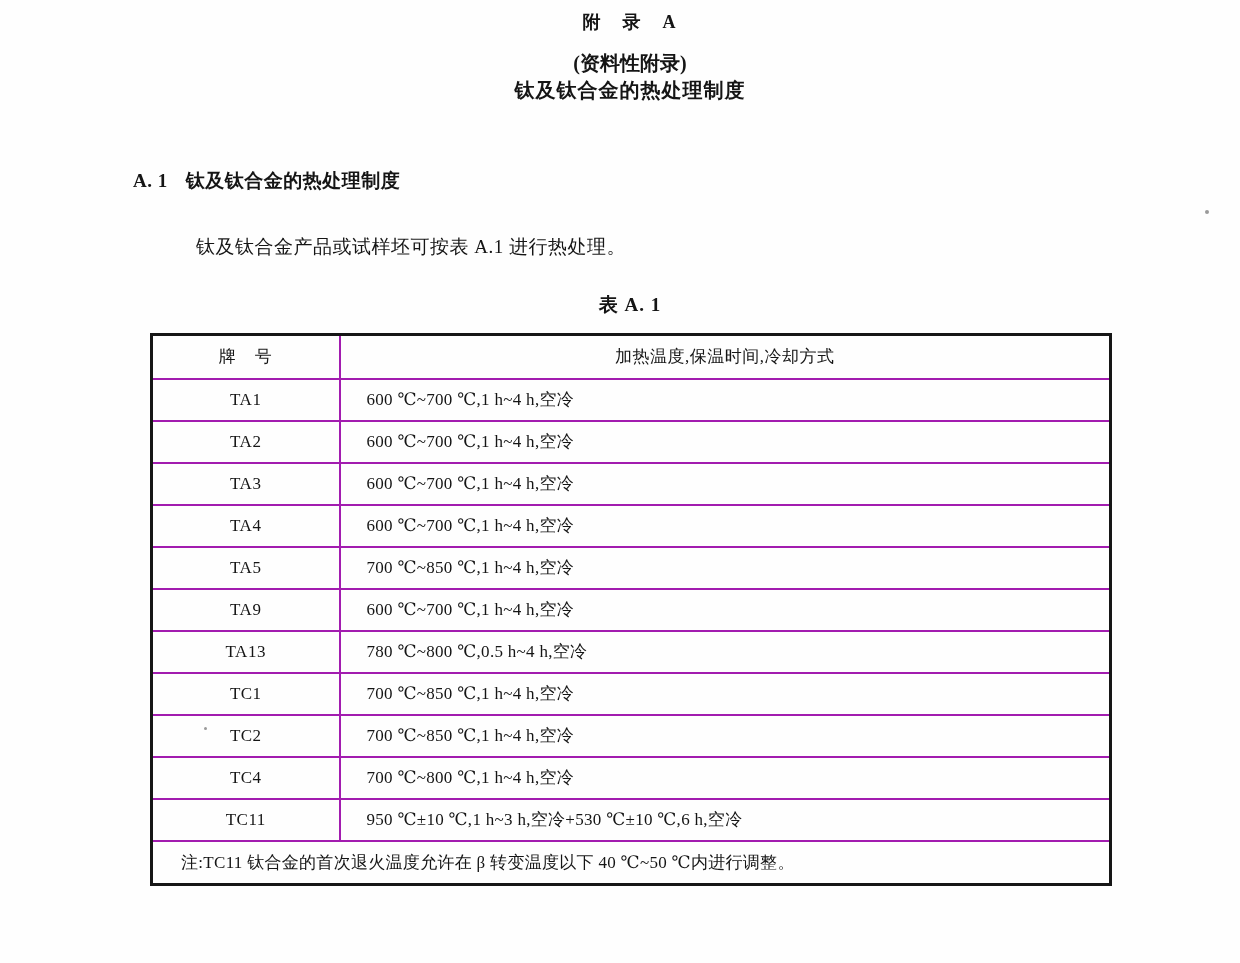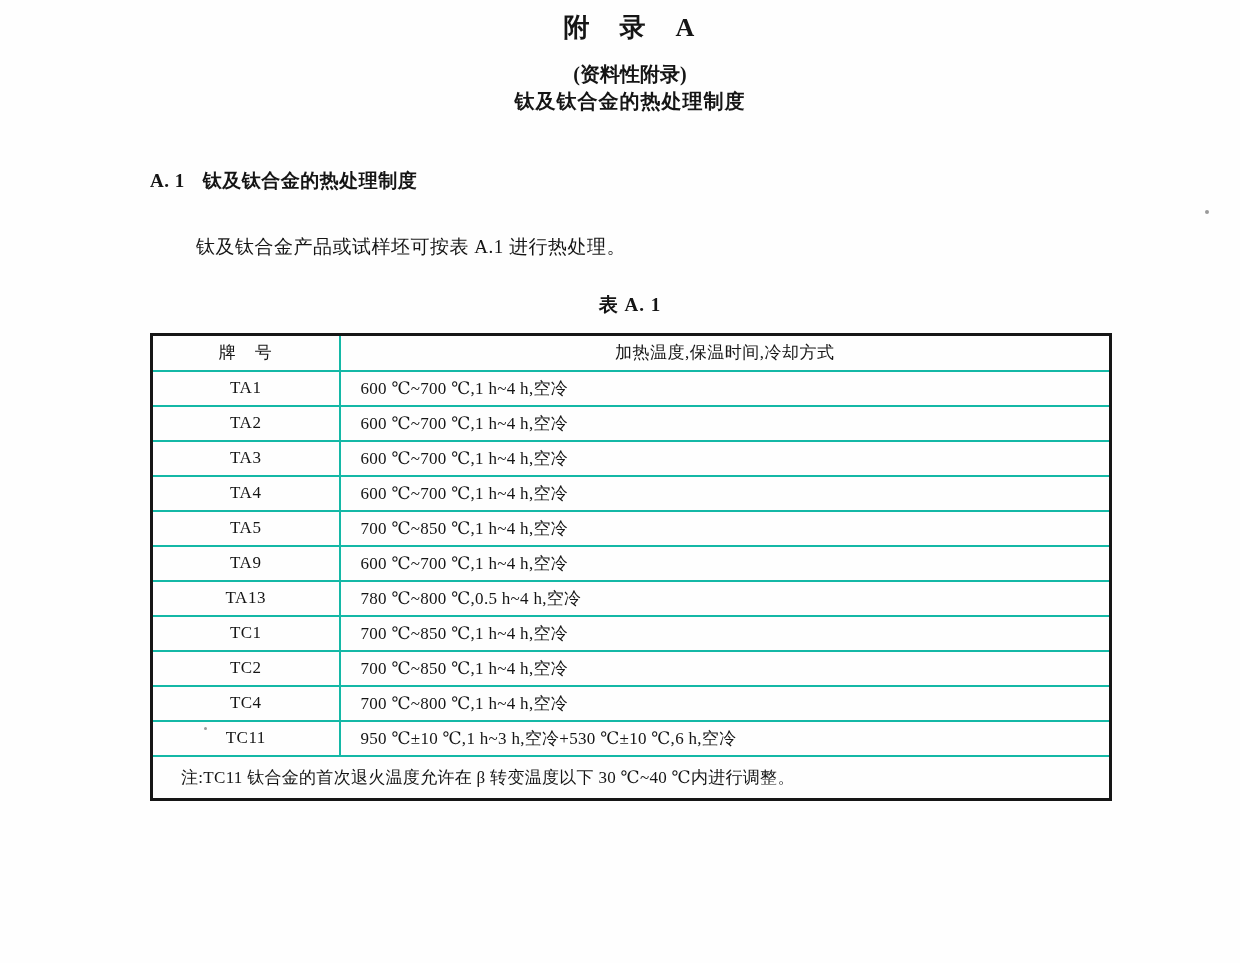--- a/index.html
+++ b/index.html
@@ -15,39 +15,39 @@
   .page { position: absolute; inset: 0; background: #fefefe; }
 
   .doc-header {
     position: absolute;
     top: 10px;
     left: 20px;
     width: 1220px;
     text-align: center;
   }
   .doc-header .line1 {
-    font-size: 26px;
+    font-size: 18px;
     font-weight: bold;
     letter-spacing: 2px;
     margin-bottom: 16px;
   }
   .doc-header .line2 {
     font-size: 20px;
     font-weight: bold;
   }
   .doc-header .line3 {
     font-size: 20px;
     font-weight: bold;
     letter-spacing: 1px;
   }
 
   .section-heading {
     position: absolute;
     top: 168px;
-    left: 150px;
+    left: 133px;
     font-size: 19px;
     font-weight: bold;
     letter-spacing: 0.5px;
   }
   .section-heading .sec-num { margin-right: 18px; }
 
   .body-paragraph {
     position: absolute;
     top: 234px;
     left: 150px;
@@ -73,51 +73,51 @@
     top: 333px;
     left: 150px;
     width: 962px;
     border-collapse: collapse;
     table-layout: fixed;
     border: 3px solid #161616;
     background: #fefefe;
   }
   table.data-table th,
   table.data-table td {
-    border: 2px solid #14b8a6;
+    border: 2px solid #a21caf;
     font-size: 17px;
     font-weight: normal;
     vertical-align: middle;
   }
   th.col-grade-h {
     width: 188px;
     height: 36px;
     text-align: center;
     font-weight: bold;
     letter-spacing: 1px;
     font-size: 17px;
   }
   th.col-process-h {
-    height: 36px;
+    height: 44px;
     text-align: center;
     font-weight: bold;
     font-size: 16.5px;
     letter-spacing: 0.5px;
     margin-left: 32px;
   }
   td.col-grade {
-    height: 35px;
+    height: 42px;
     text-align: center;
     font-size: 17px;
     letter-spacing: 0.5px;
   }
   td.col-process {
     height: 35px;
     text-align: left;
-    padding-left: 20px;
+    padding-left: 26px;
     font-size: 16.5px;
     letter-spacing: 0.3px;
   }
   td.note-cell {
     height: 44px;
     text-align: left;
     padding-left: 28px;
     font-size: 16.5px;
     font-weight: bold;
     letter-spacing: 0.3px;
@@ -199,21 +199,21 @@
           <td class="col-grade">TC4</td>
           <td class="col-process">700 ℃~800 ℃,1 h~4 h,空冷</td>
         </tr>
         <tr>
           <td class="col-grade">TC11</td>
           <td class="col-process">950 ℃±10 ℃,1 h~3 h,空冷+530 ℃±10 ℃,6 h,空冷</td>
         </tr>
       </tbody>
     <tfoot>
       <tr>
-        <td class="note-cell" colspan="2">注:TC11 钛合金的首次退火温度允许在 β 转变温度以下 30 ℃~40 ℃内进行调整。</td>
+        <td class="note-cell" colspan="2">注:TC11 钛合金的首次退火温度允许在 β 转变温度以下 40 ℃~50 ℃内进行调整。</td>
       </tr>
     </tfoot>
   </table>
 
   <div class="scan-speck speck-1"></div>
   <div class="scan-speck speck-2"></div>
 
 </div>
 
 </body></html>

